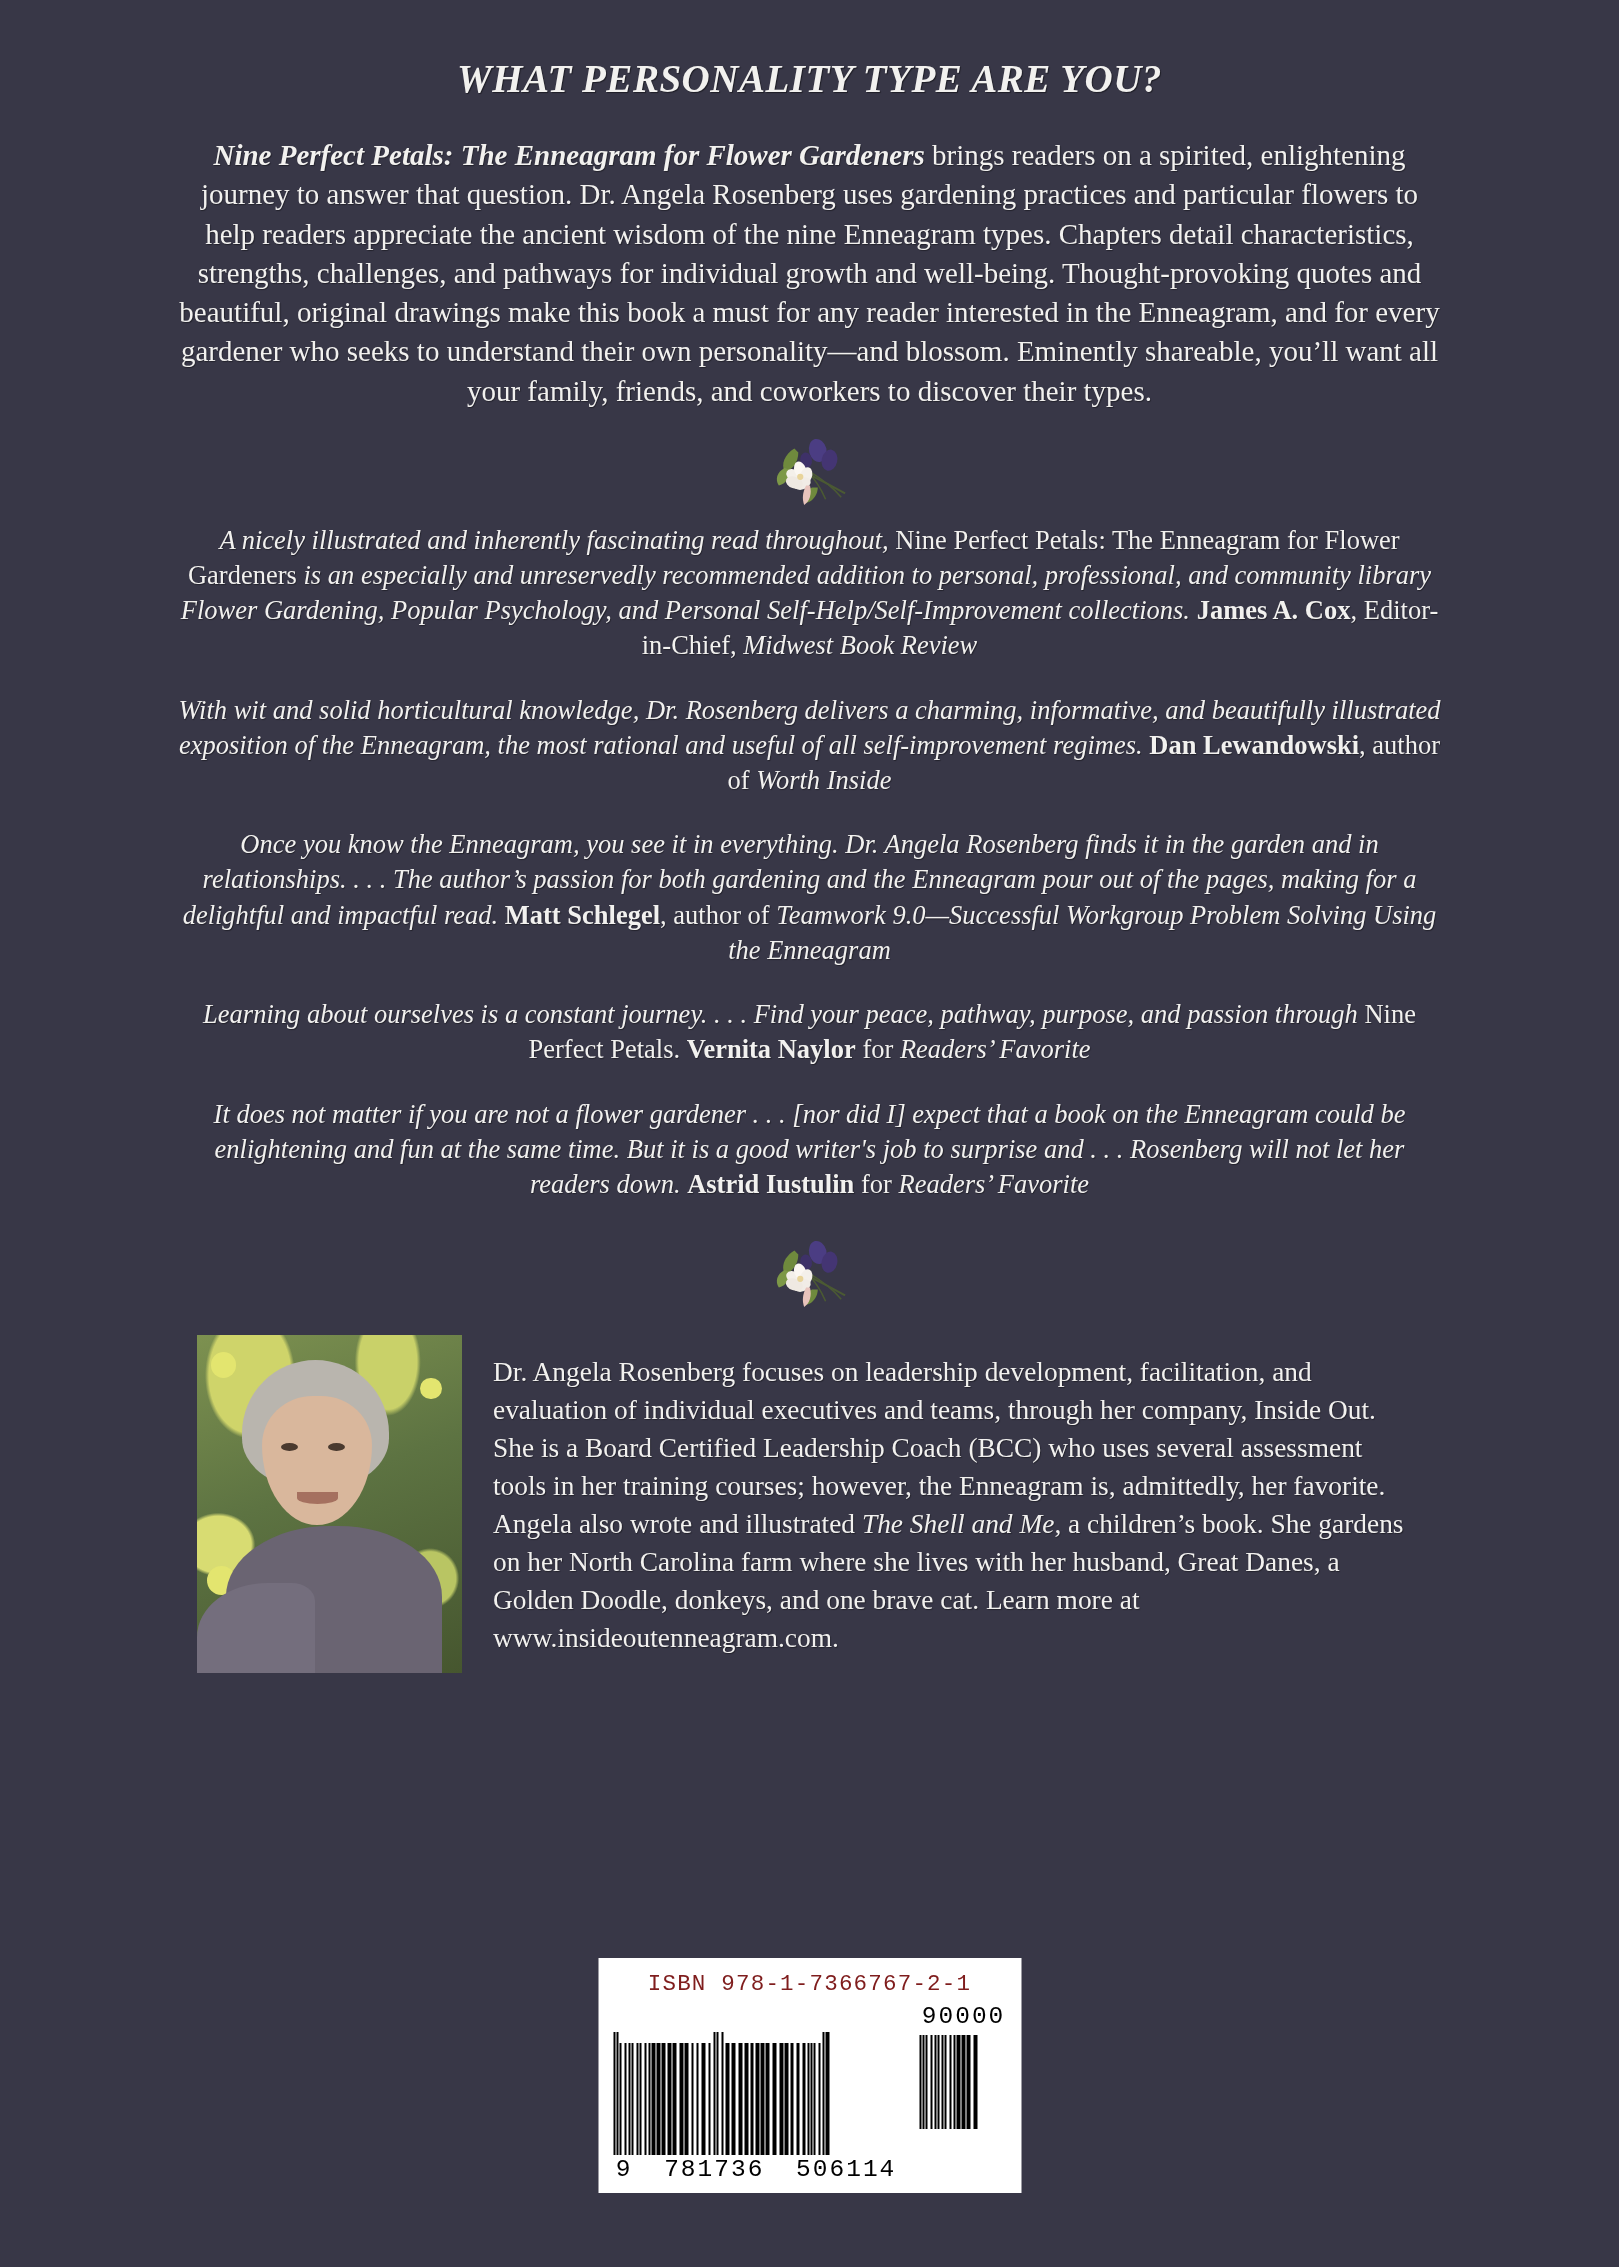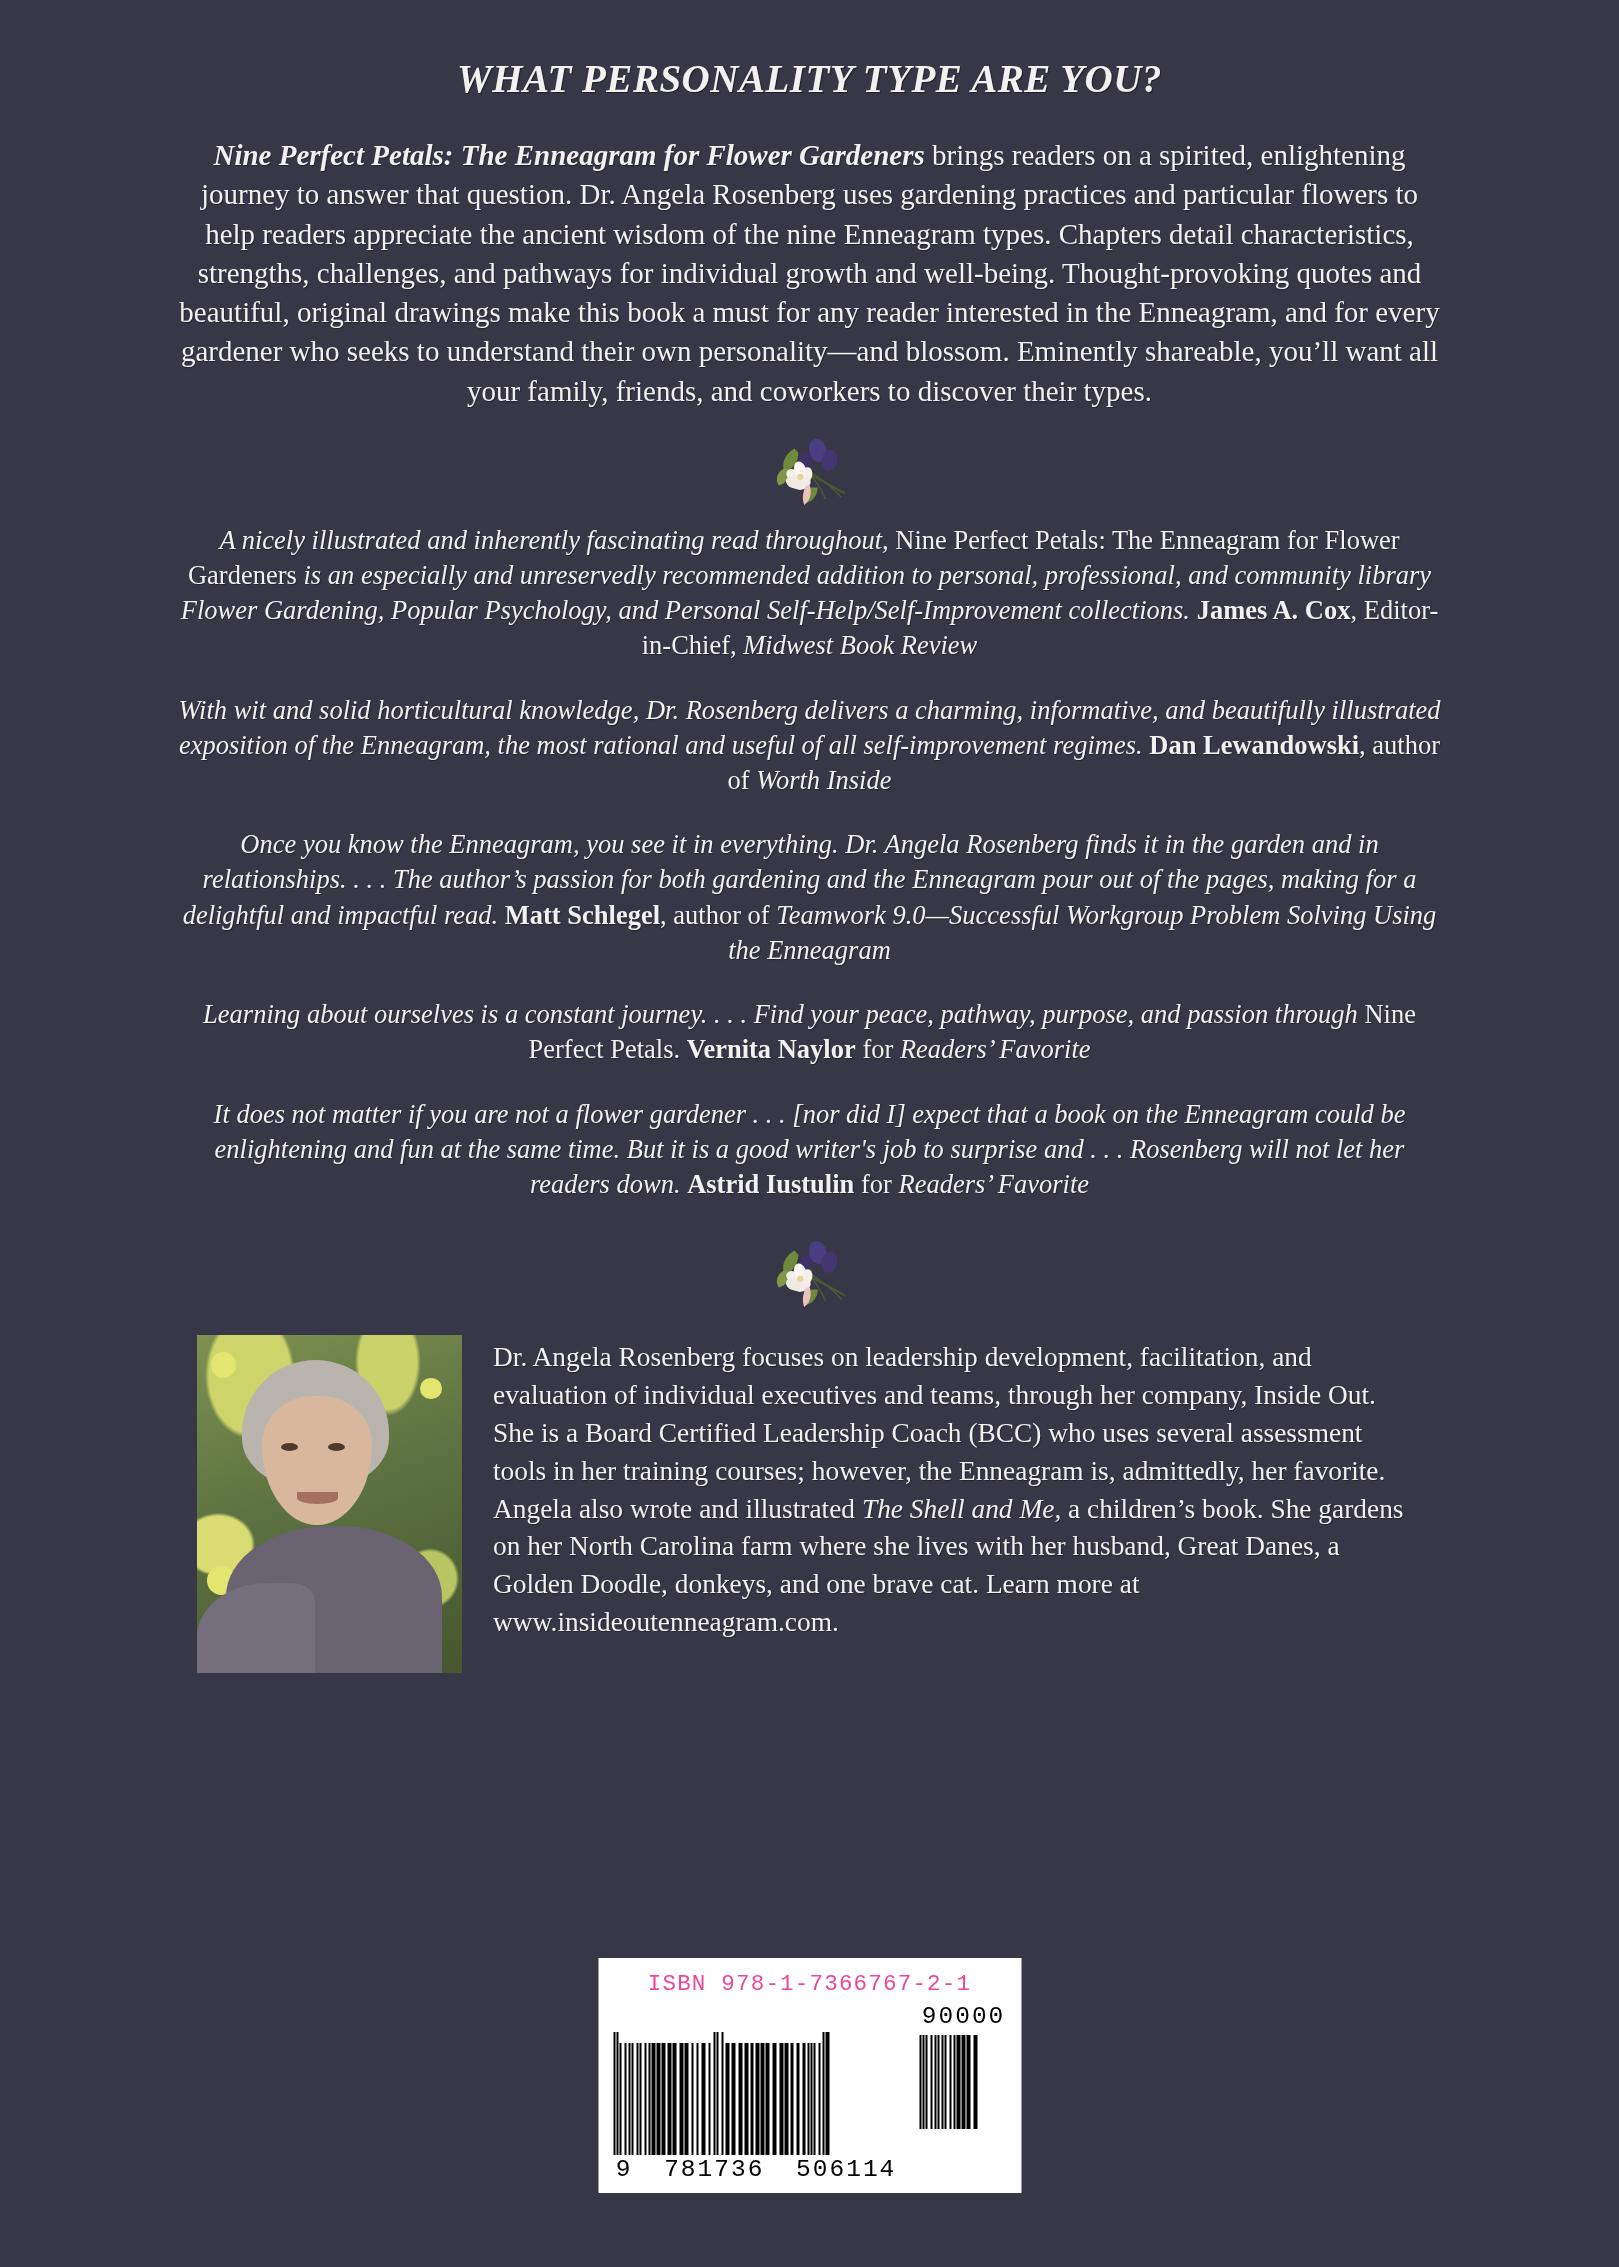--- a/index.html
+++ b/index.html
@@ -67,21 +67,21 @@
   }
   .review .roman { font-style: normal; }
   .review .who { font-style: normal; font-weight: bold; }
   .review .pub { font-style: italic; font-weight: normal; }
 
   
   .author-block {
     width: 1225px;
     margin: 0 auto;
     display: flex;
-    align-items: flex-start;
+    align-items: center;
     gap: 31px;
     padding-top: 3.9px;
   }
   .author-photo {
     width: 265px;
     height: 338px;
     flex: 0 0 265px;
     position: relative;
     overflow: hidden;
     background: #6f8248;
@@ -154,21 +154,21 @@
     left: 50%;
     transform: translateX(-50%);
     bottom: 74px;
     width: 423px;
     background: #ffffff;
     padding: 13.7px 15.7px 9.8px 15.7px;
   }
   .isbn-line {
     font-family: "Liberation Mono", monospace;
     font-size: 22.5px;
-    color: #ec4899;
+    color: #7f1d1d;
     text-align: center;
     letter-spacing: 1.2px;
     margin-bottom: 5.9px;
   }
   .bars-row { display: flex; align-items: flex-start; gap: 0; }
   .ean-main { position: relative; width: 294px; }
   .addon { position: relative; width: 98px; margin-left: 11.8px; padding-left: 9px; }
   .addon-digits {
     font-family: "Liberation Mono", monospace;
     font-size: 24.5px; color: #000; text-align: right;

